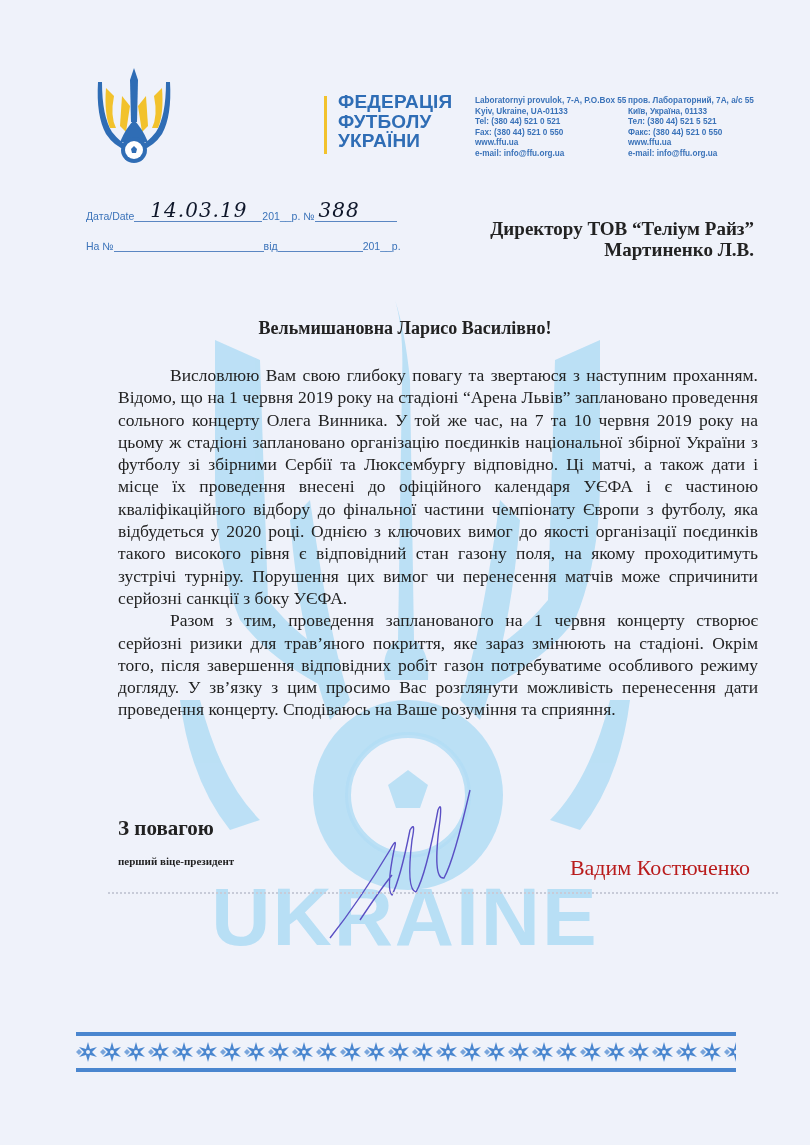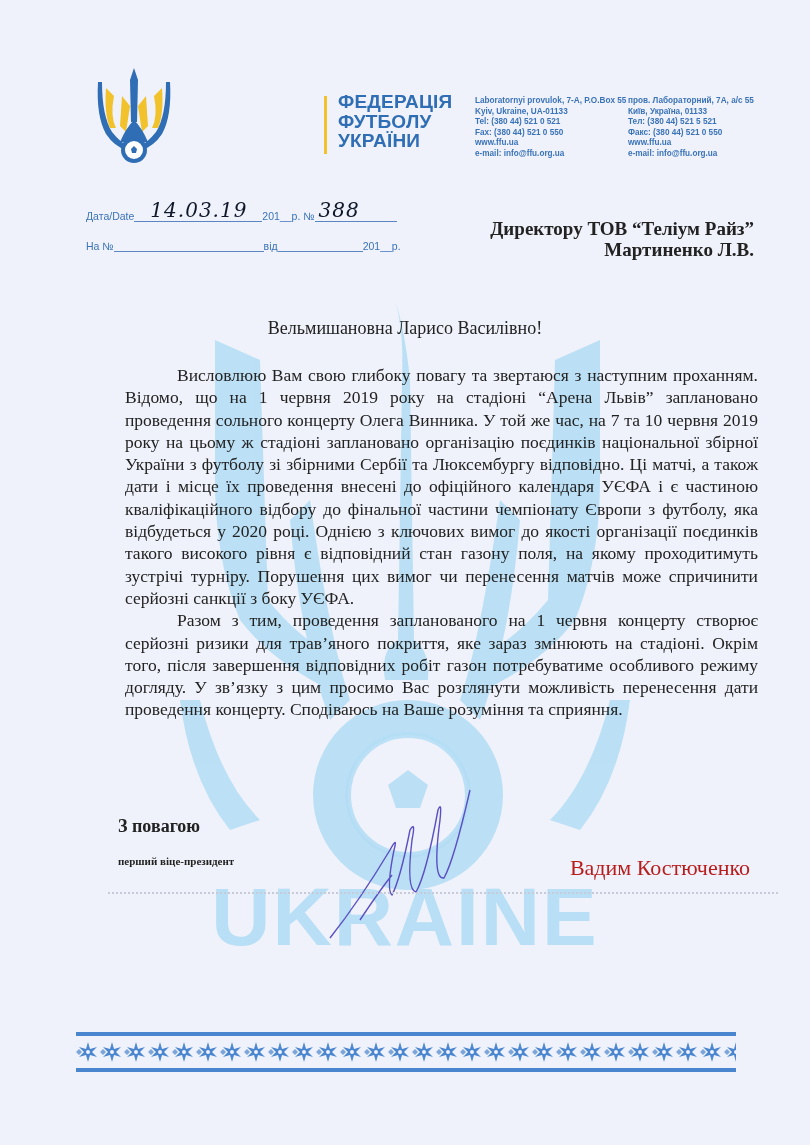--- a/index.html
+++ b/index.html
@@ -26,27 +26,27 @@
 
   
   .meta-row { position: absolute; left: 86px; font-family: "Liberation Sans", sans-serif; color: #3b73b9; font-size: 10.5px; }
   .meta-row .line { display: inline-block; border-bottom: 1px solid #5a86c2; height: 12px; vertical-align: bottom; position: relative; }
   .hw { position: absolute; bottom: -1px; left: 16px; font-family: "DejaVu Serif", serif; font-style: italic; color: #0f172a; font-size: 20px; letter-spacing: 1px; }
 
   
   .addressee { position: absolute; right: 56px; top: 218px; text-align: right; font-weight: bold; font-size: 19px; line-height: 21px; color: #222; }
 
   
-  .salutation { position: absolute; left: 0; width: 810px; top: 318px; text-align: center; font-weight: normal; font-size: 18px; color: #222; }
+  .salutation { position: absolute; left: 0; width: 810px; top: 318px; text-align: center; font-weight: bold; font-size: 18px; color: #222; }
 
   
   .body { position: absolute; left: 118px; top: 364px; width: 640px; font-size: 17.5px; line-height: 22.3px; text-align: justify; color: #222; }
-  .body p { text-indent: 52px; margin-left: 7px; }
+  .body p { text-indent: 52px; }
 
-  .closing { position: absolute; left: 118px; top: 816px; font-weight: bold; font-size: 18px; color: #222; }
+  .closing { position: absolute; left: 118px; top: 816px; font-weight: bold; font-size: 21px; color: #222; }
   .position { position: absolute; left: 118px; top: 855px; font-weight: bold; font-size: 11px; color: #222; }
   .signer { position: absolute; right: 60px; top: 855px; font-weight: normal; font-size: 22px; color: #b91c1c; }
   .signature { position: absolute; left: 320px; top: 780px; width: 200px; height: 160px; }
   .dotline { position: absolute; left: 108px; top: 892px; width: 670px; height: 2px; border-top: 2px dotted #c7cbd8; }
 
   
   .ornament { position: absolute; left: 76px; top: 1032px; width: 660px; height: 40px; }
 </style>
 </head>
 <body>

